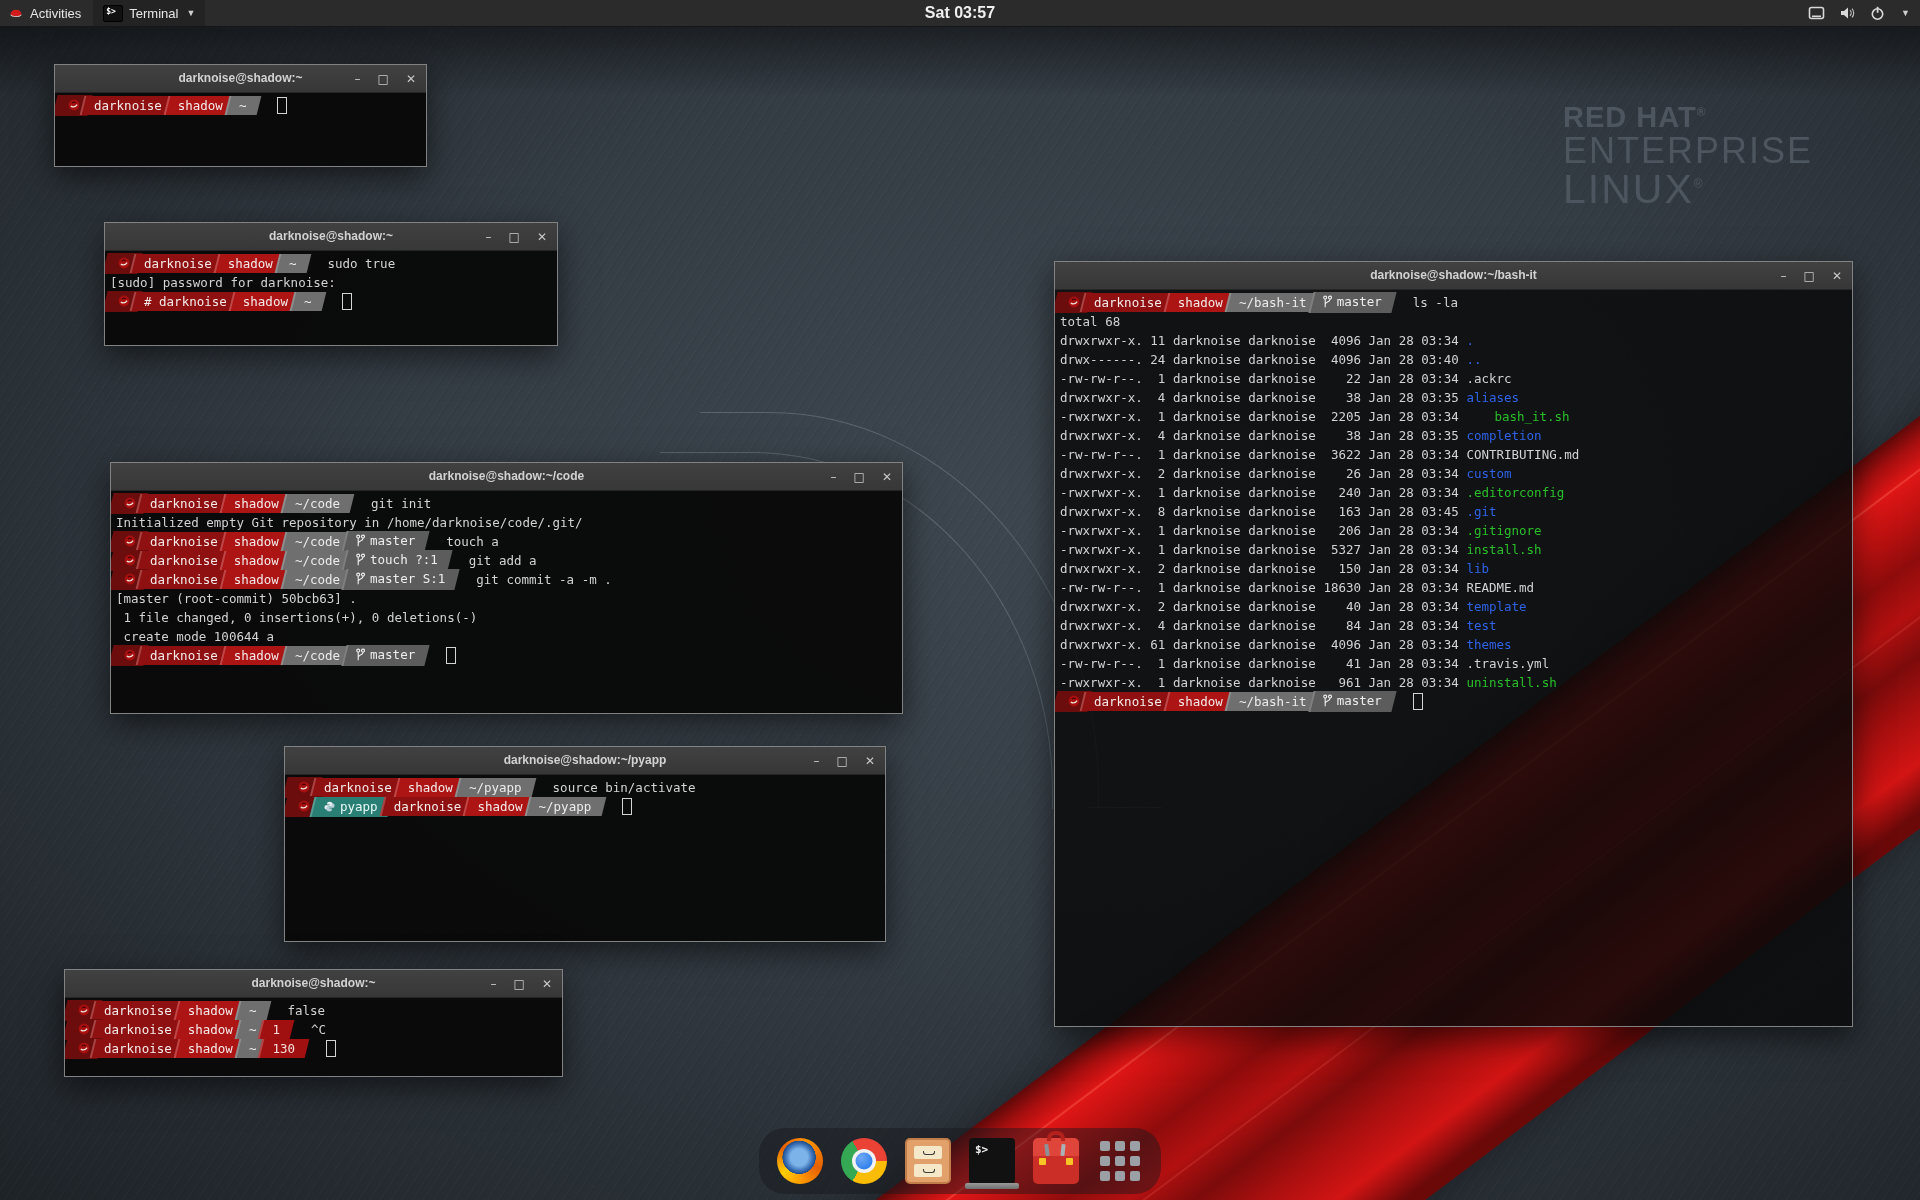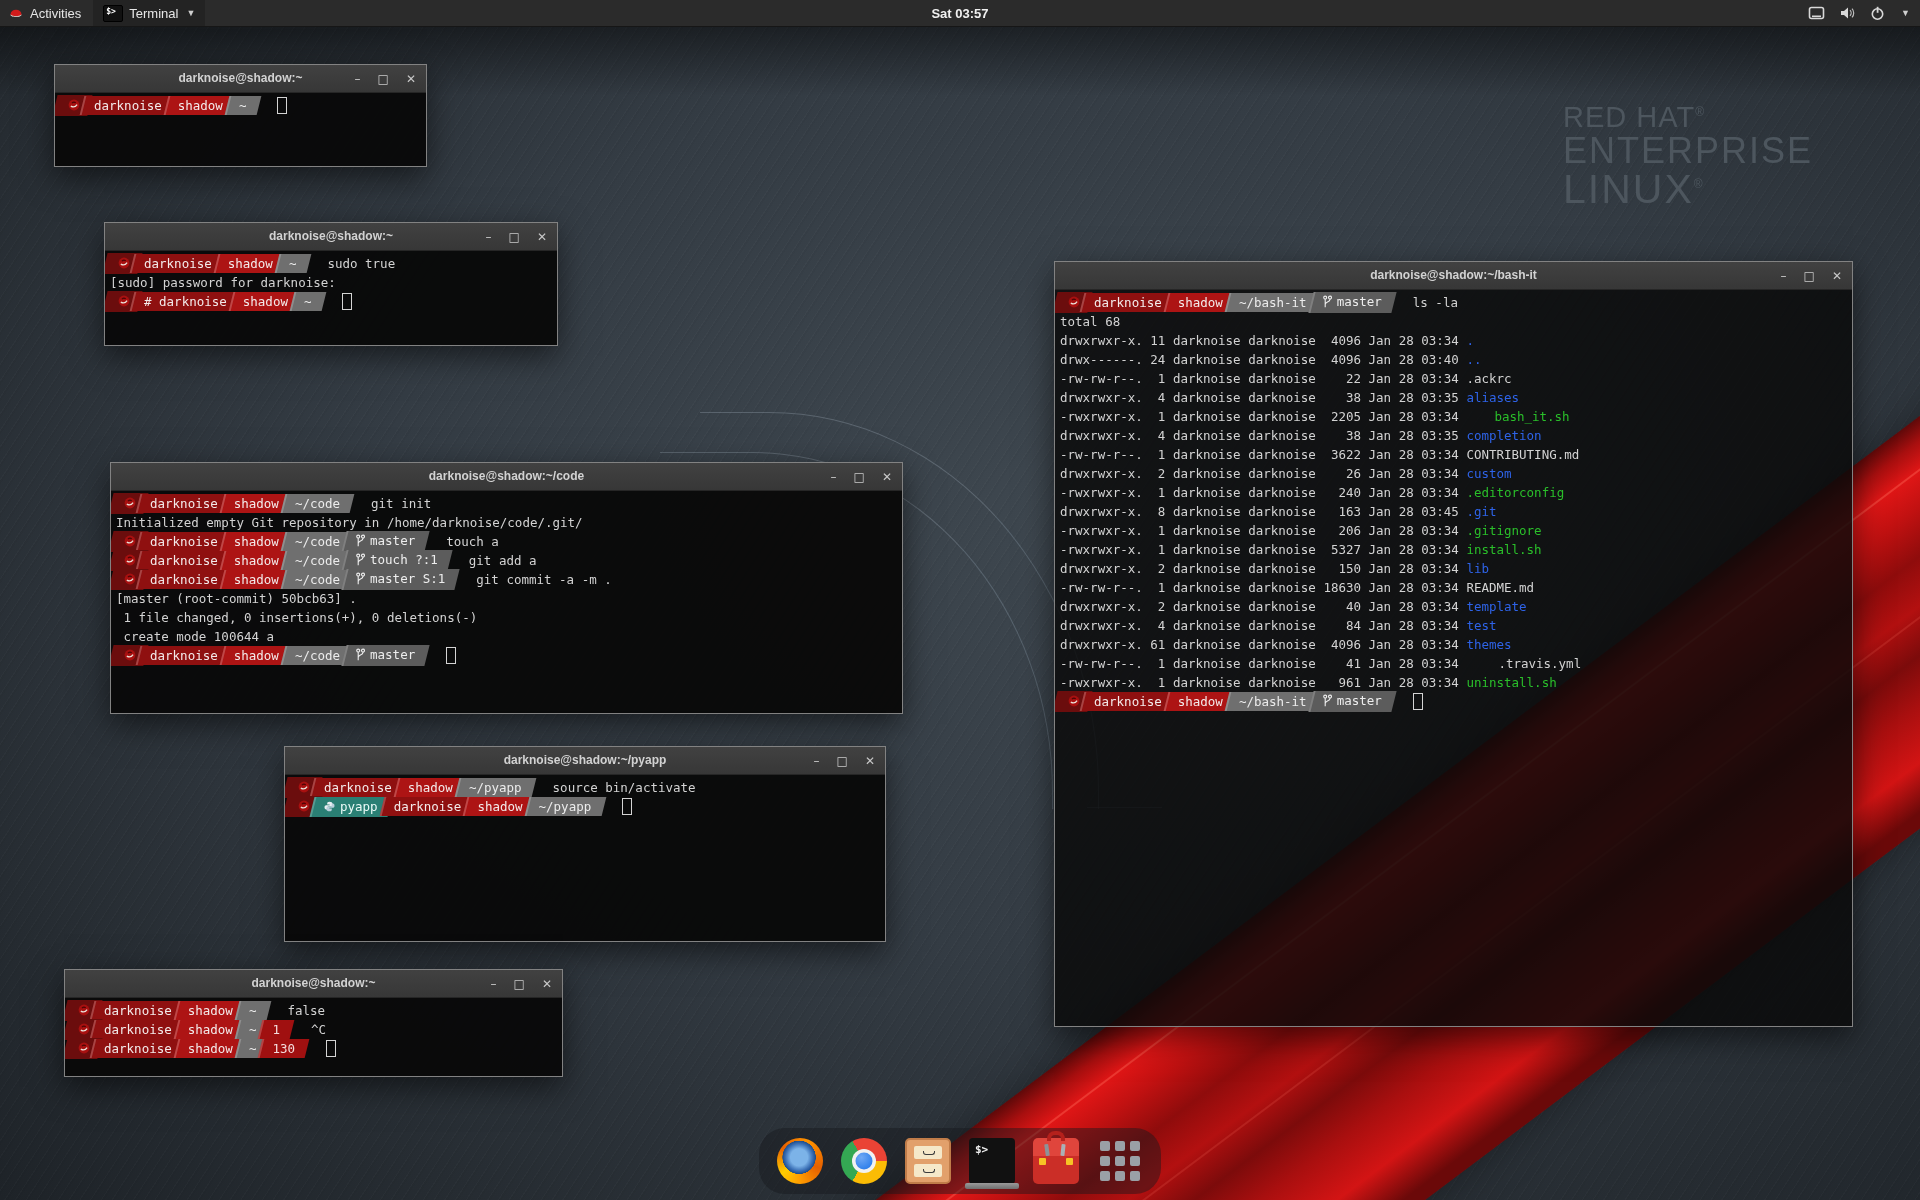--- a/index.html
+++ b/index.html
@@ -27,26 +27,26 @@
   
   .topbar{position:absolute;left:0;top:0;width:100%;height:26px;background:#2b2b2b;
     border-bottom:1px solid #161616;display:flex;align-items:center;color:#e6e6e6;
     font-size:13px;z-index:50;}
   .tb-left{display:flex;align-items:center;height:100%;}
   .activities{display:flex;align-items:center;gap:6px;padding:0 12px 0 8px;height:100%;cursor:pointer;}
   .appmenu{display:flex;align-items:center;gap:6px;padding:0 10px;height:100%;background:#232323;}
   .mini-term{width:20px;height:17px;background:#111;border:1px solid #000;border-radius:2px;
     color:#fff;font:bold 8px "DejaVu Sans Mono",monospace;padding:1px 0 0 2px;box-sizing:border-box;}
   .caret{font-size:9px;color:#cfcfcf;margin-left:2px;}
-  .clock{position:absolute;left:50%;transform:translateX(-50%);font-weight:bold;font-size:13px;color:#f0f0f0;}
+  .clock{position:absolute;left:50%;transform:translateX(-50%);font-weight:bold;font-size:16px;color:#f0f0f0;}
   .tb-right{position:absolute;right:6px;top:0;height:26px;display:flex;align-items:center;gap:14px;padding-right:4px;}
   .tb-right svg{display:block;}
   
   .branding{position:absolute;left:1563px;top:103px;color:#4d565e;line-height:1.02;z-index:1;}
-  .brand1{font-size:29px;font-weight:normal;letter-spacing:1px;}
+  .brand1{font-size:29px;font-weight:bold;letter-spacing:1px;}
   .brand2{font-size:36px;letter-spacing:2px;font-weight:400;}
   .brand3{font-size:41px;letter-spacing:2px;font-weight:400;}
   .reg{font-size:12px;vertical-align:super;}
   
   .twin{position:absolute;border:1px solid #828282;box-shadow:0 10px 30px rgba(0,0,0,0.55);
     z-index:10;display:flex;flex-direction:column;box-sizing:border-box;}
   .tb{height:27px;background:linear-gradient(180deg,#414141,#373737);border-bottom:1px solid #262626;
       position:relative;flex:0 0 27px;}
   .tb-title{position:absolute;left:0;right:0;top:0;height:27px;line-height:27px;text-align:center;
       color:#d2d2d2;font-weight:bold;font-size:12px;}
@@ -354,21 +354,21 @@
         <div class="tline tout"><span>drwxrwxr-x.  2 darknoise darknoise    26 Jan 28 03:34 </span><span style="color: rgb(46, 99, 232);">custom</span></div>
         <div class="tline tout"><span>-rwxrwxr-x.  1 darknoise darknoise   240 Jan 28 03:34 </span><span style="color: rgb(42, 191, 42);">.editorconfig</span></div>
         <div class="tline tout"><span>drwxrwxr-x.  8 darknoise darknoise   163 Jan 28 03:45 </span><span style="color: rgb(46, 99, 232);">.git</span></div>
         <div class="tline tout"><span>-rwxrwxr-x.  1 darknoise darknoise   206 Jan 28 03:34 </span><span style="color: rgb(42, 191, 42);">.gitignore</span></div>
         <div class="tline tout"><span>-rwxrwxr-x.  1 darknoise darknoise  5327 Jan 28 03:34 </span><span style="color: rgb(42, 191, 42);">install.sh</span></div>
         <div class="tline tout"><span>drwxrwxr-x.  2 darknoise darknoise   150 Jan 28 03:34 </span><span style="color: rgb(46, 99, 232);">lib</span></div>
         <div class="tline tout"><span>-rw-rw-r--.  1 darknoise darknoise 18630 Jan 28 03:34 </span><span style="color: rgb(211, 211, 211);">README.md</span></div>
         <div class="tline tout"><span>drwxrwxr-x.  2 darknoise darknoise    40 Jan 28 03:34 </span><span style="color: rgb(46, 99, 232);">template</span></div>
         <div class="tline tout"><span>drwxrwxr-x.  4 darknoise darknoise    84 Jan 28 03:34 </span><span style="color: rgb(46, 99, 232);">test</span></div>
         <div class="tline tout"><span>drwxrwxr-x. 61 darknoise darknoise  4096 Jan 28 03:34 </span><span style="color: rgb(46, 99, 232);">themes</span></div>
-        <div class="tline tout"><span>-rw-rw-r--.  1 darknoise darknoise    41 Jan 28 03:34 </span><span style="color: rgb(211, 211, 211); margin-left: 32px;">.travis.yml</span></div>
+        <div class="tline tout"><span>-rw-rw-r--.  1 darknoise darknoise    41 Jan 28 03:34 </span><span style="color: rgb(211, 211, 211);">.travis.yml</span></div>
         <div class="tline tout"><span>-rwxrwxr-x.  1 darknoise darknoise   961 Jan 28 03:34 </span><span style="color: rgb(42, 191, 42);">uninstall.sh</span></div>
         <div class="tline tprompt"><span class="seg seg-icon"><b><svg width="12" height="12" viewBox="0 0 12 12">
                 <circle cx="6" cy="6" r="5.4" fill="#a81010"></circle>
                 <path d="M2.8 7.1c2.3 1.2 4.8.7 6.3-1.5" stroke="#e9e2da" stroke-width="1.3" fill="none"></path>
                 <path d="M3.9 4.1c1-1 2.7-1.2 3.8-.3" stroke="#4a0505" stroke-width="1.1" fill="none"></path>
               </svg></b></span><span class="seg seg-user"><b>darknoise</b></span><span class="seg seg-host"><b>shadow</b></span><span class="seg seg-path"><b>~/bash-it</b></span><span class="seg seg-branch"><b><svg width="9" height="13" viewBox="0 0 9 13">
                 <circle cx="2.2" cy="2.6" r="1.5" fill="none" stroke="#eee" stroke-width="1.1"></circle>
                 <circle cx="7" cy="2.6" r="1.5" fill="none" stroke="#eee" stroke-width="1.1"></circle>
                 <path d="M2.2 4.2v8 M7 4.2c0 3.4-4.8 2.2-4.8 5.2" stroke="#eee" stroke-width="1.1" fill="none"></path>
               </svg><span>master</span></b></span><span class="seg-arrow ar-gray"></span><span class="cursor"></span></div>

